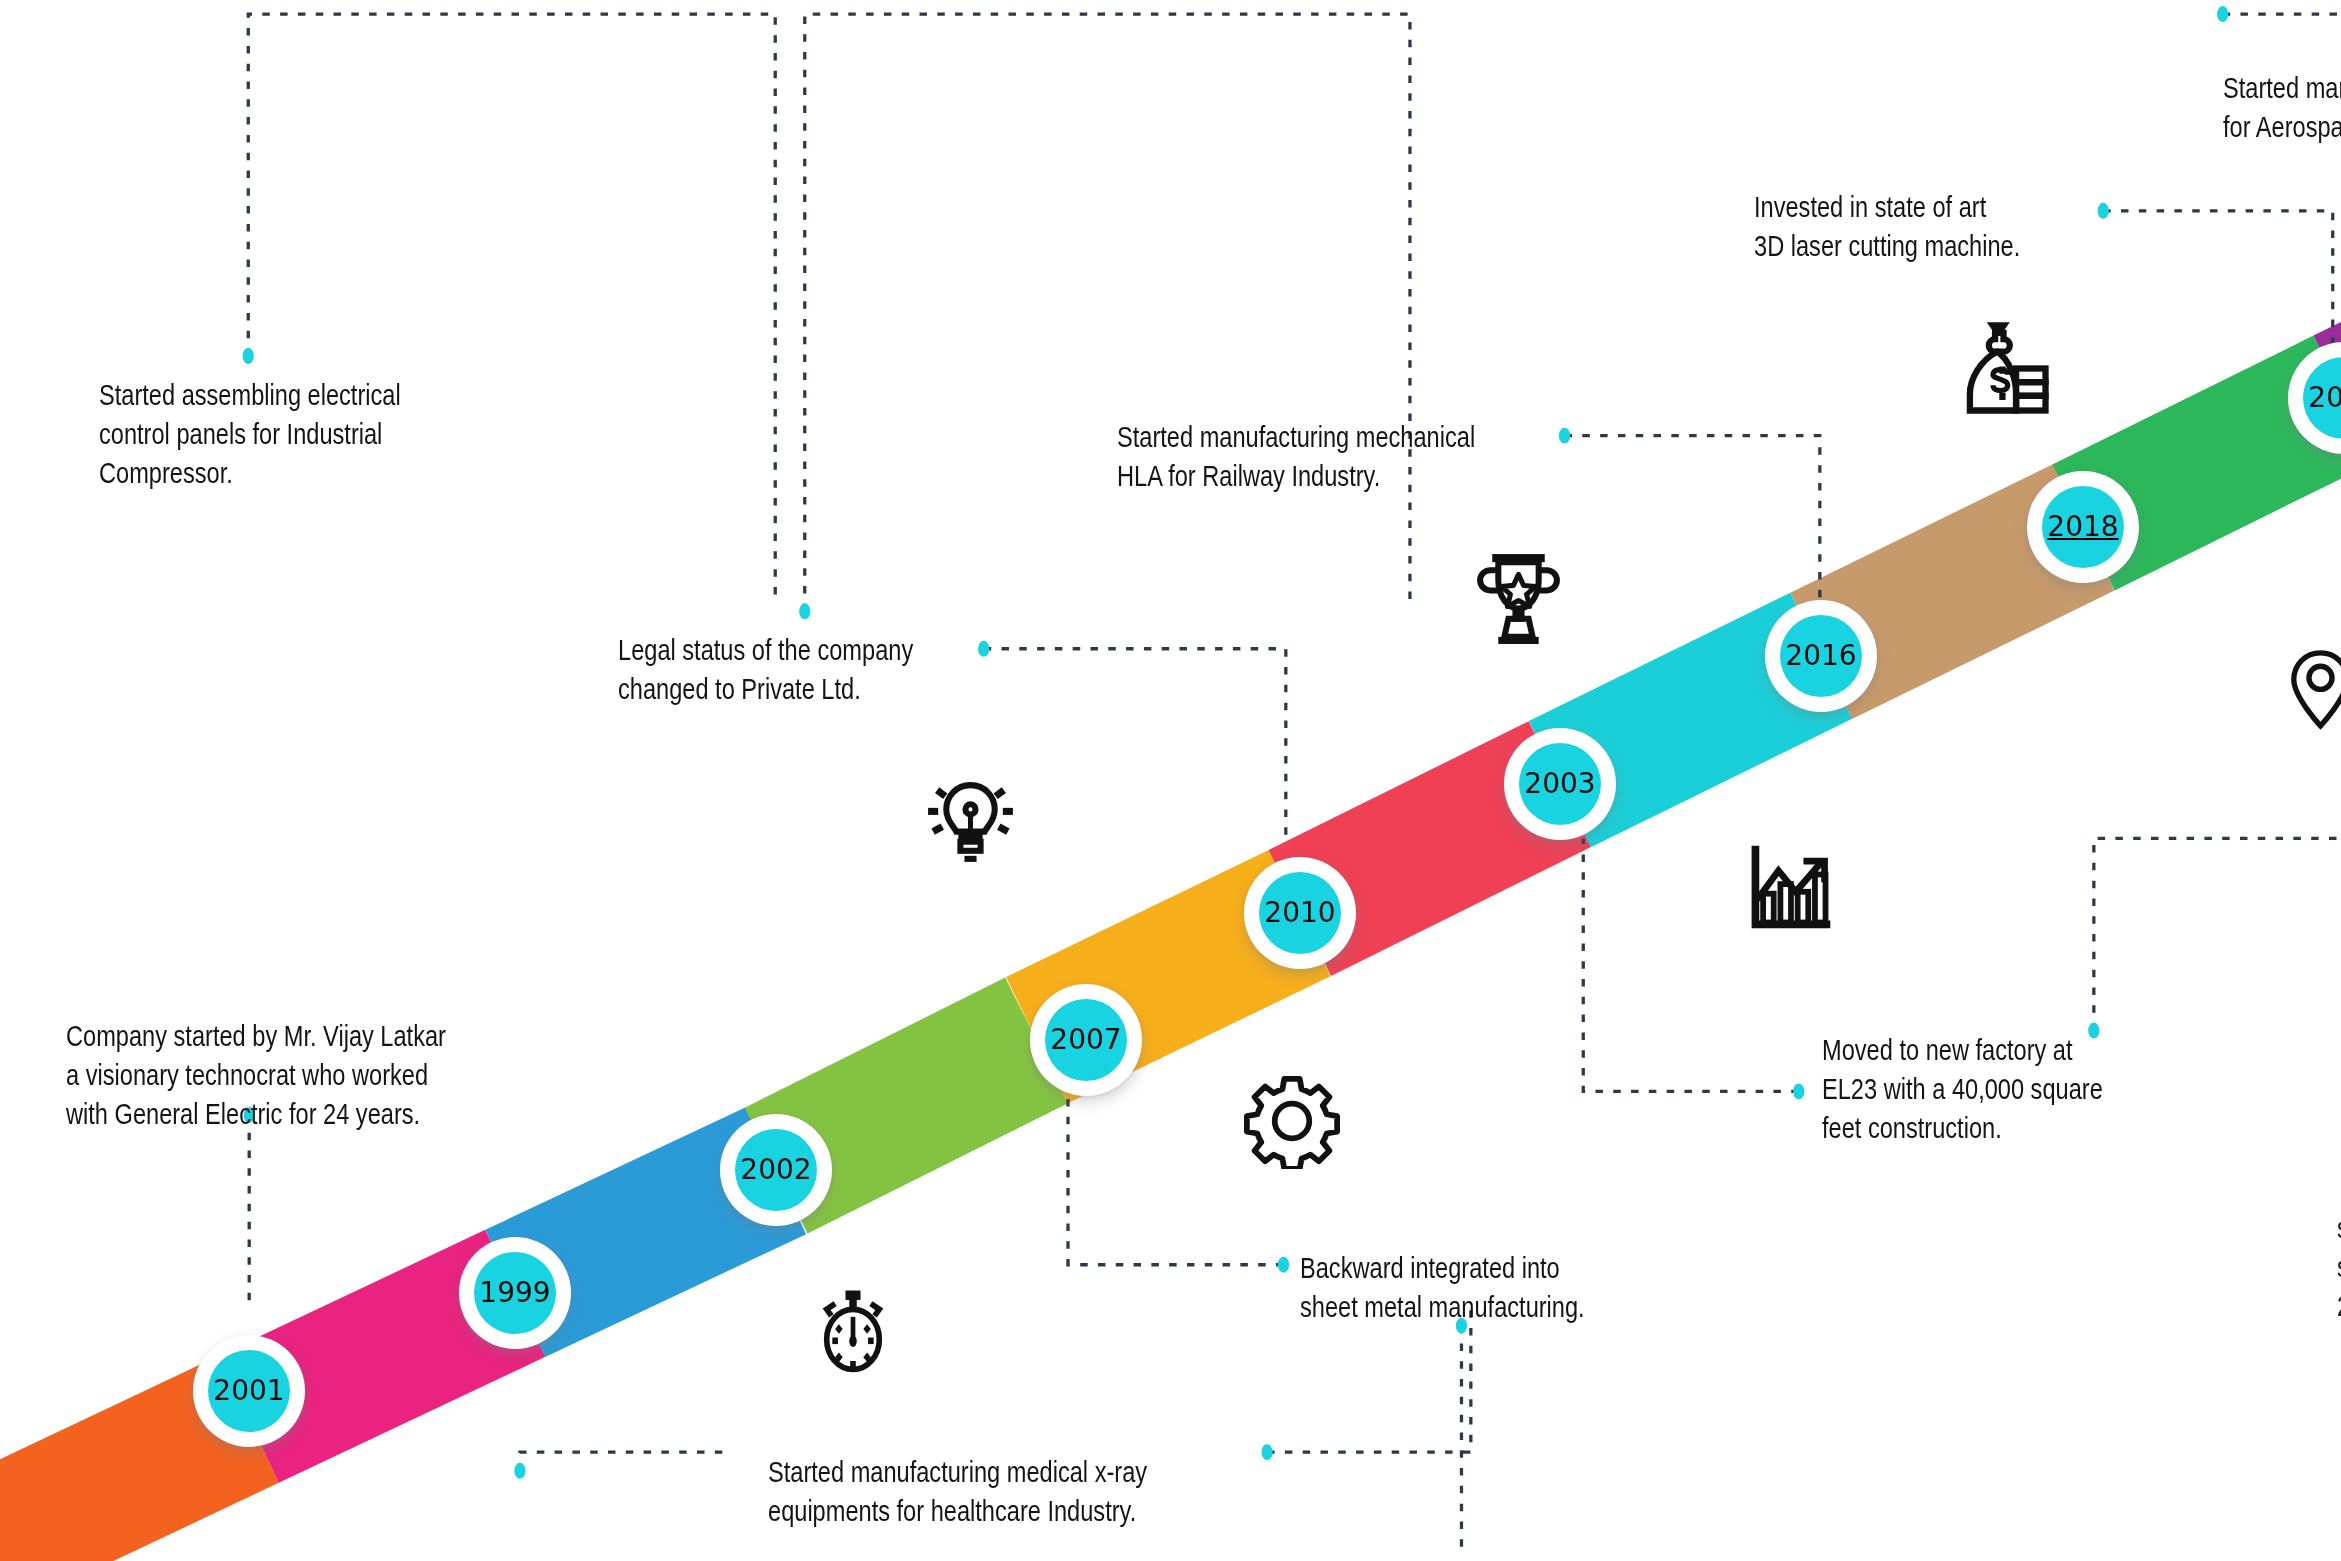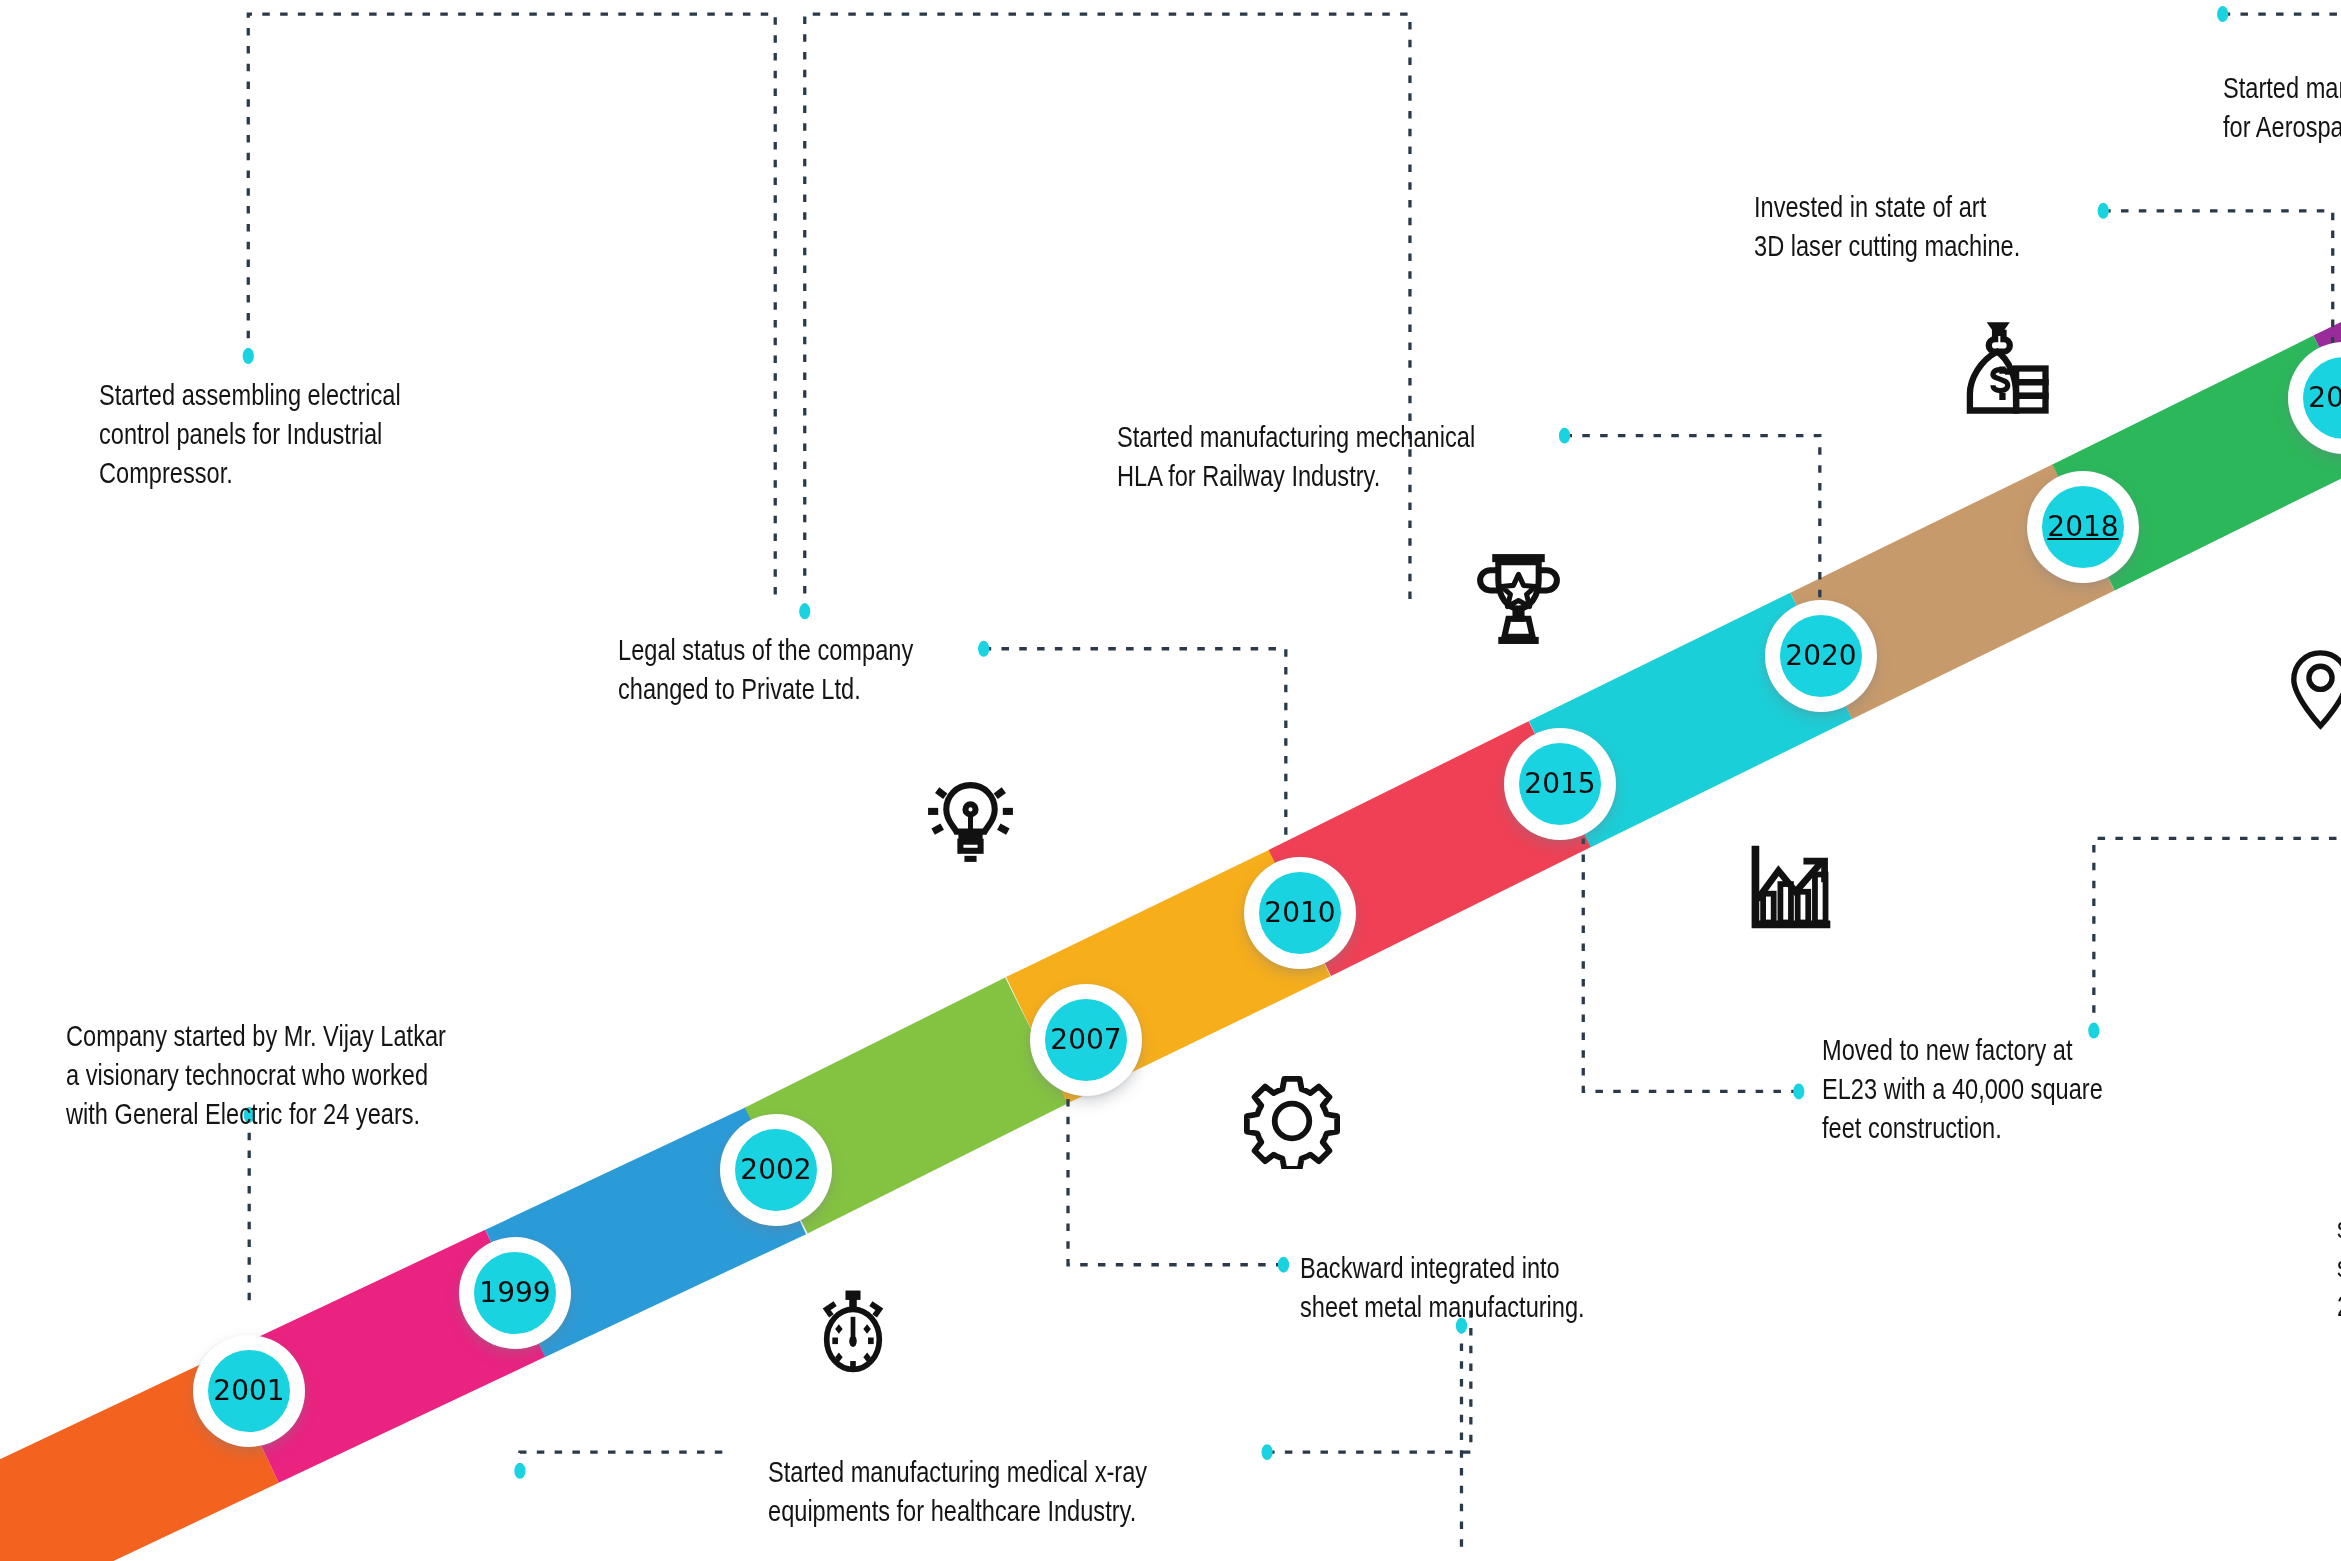--- a/index.html
+++ b/index.html
@@ -139,26 +139,26 @@
           <span class="node-year">2007</span>
         </div>
       </div>
       <div class="node" style="left: 1244px; top: 857px;">
         <div class="node-inner">
           <span class="node-year">2010</span>
         </div>
       </div>
       <div class="node" style="left: 1504px; top: 728px;">
         <div class="node-inner">
-          <span class="node-year">2015</span>
+          <span class="node-year">2003</span>
         </div>
       </div>
       <div class="node" style="left: 1765px; top: 600px;">
         <div class="node-inner">
-          <span class="node-year">2020</span>
+          <span class="node-year">2016</span>
         </div>
       </div>
       <div class="node" style="left: 2027px; top: 471px; text-decoration: underline;">
         <div class="node-inner">
           <span class="node-year">2018</span>
         </div>
       </div>
       <div class="node" style="left: 2288px; top: 342px;">
         <div class="node-inner">
           <span class="node-year">2019</span>

